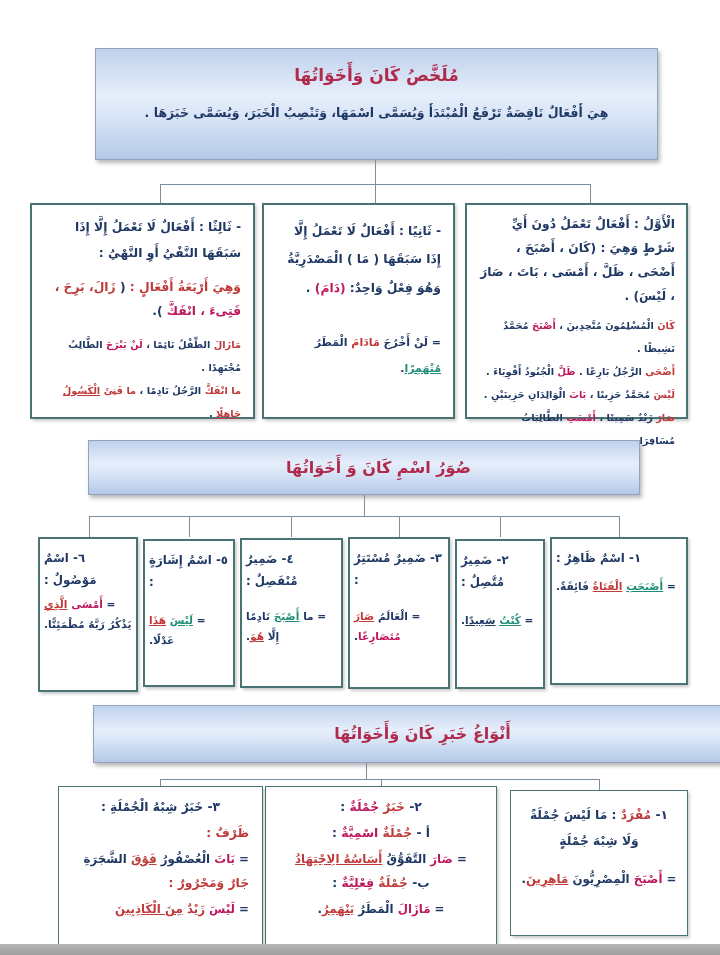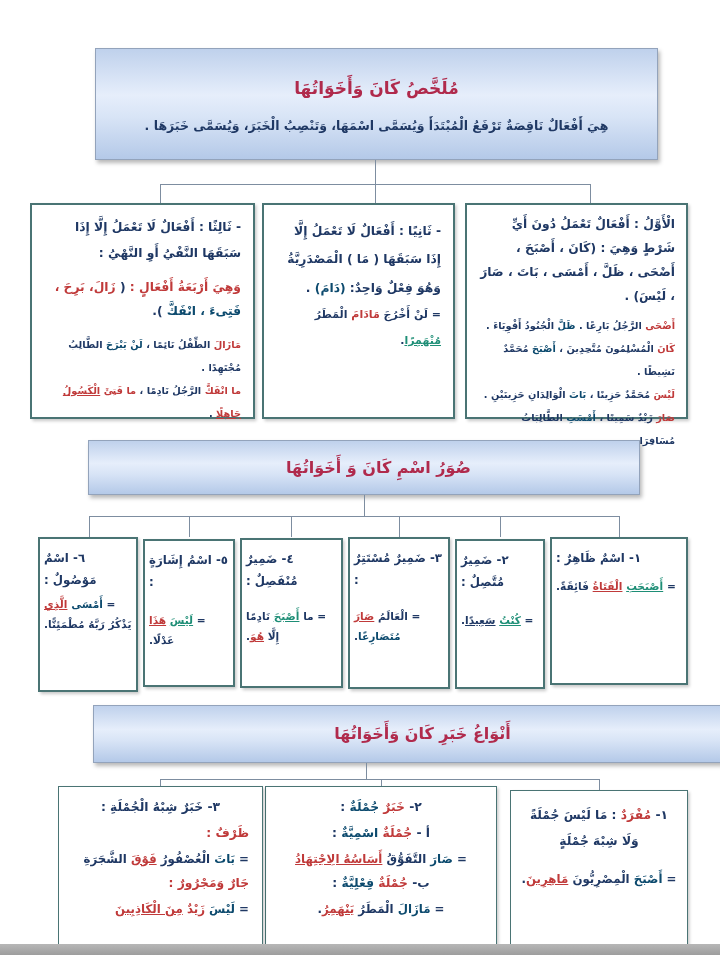--- a/index.html
+++ b/index.html
@@ -17,21 +17,21 @@
   }
   .hdr .t{color:#b02a4c;font-weight:bold;font-size:17px;letter-spacing:0;}
   .hdr .st{color:#1f3864;font-weight:bold;font-size:12.5px;}
   .box{
     position:absolute;box-sizing:border-box;background:#fff;
     border:2px solid #4a7474;box-shadow:1.5px 2px 3px rgba(0,0,0,.22);
     color:#1f3864;font-weight:bold;
   }
   .navy{color:#1f3864;}
   .red{color:#c03a3a;}
-  .teal{color:#0c4a6e;}
+  .teal{color:#be185d;}
   .u-red{color:#c03a3a;text-decoration:underline;text-decoration-color:#c03a3a;}
   .u-teal{color:#1e8e76;text-decoration:underline;text-decoration-color:#1e8e76;}
   .u-navy{color:#1f3864;text-decoration:underline;text-decoration-color:#1f3864;}
   .line{position:absolute;background:#7d8da0;}
   .vline{width:1px;}
   .hline{height:1px;}
   
   .r1 .head{font-size:12.3px;line-height:1.95;text-align:right;}
   .r1 .ex{font-size:9.8px;line-height:2.35;text-align:right;}
   
@@ -42,54 +42,54 @@
   .r3 .head{font-size:12.3px;line-height:2.1;}
   .r3 .ex{font-size:11.8px;line-height:2.1;}
   .grey-bar{position:absolute;left:0;top:944px;width:720px;height:11px;
     background:linear-gradient(180deg,#b7b7b7,#9d9d9d);}
 </style>
 </head>
 <body>
 
 <div class="canvas">
 
-  <div class="hdr" style="left:95px;top:48px;width:563px;height:112px;padding-top:29px;">
+  <div class="hdr" style="left:95px;top:48px;width:563px;height:112px;padding-top:16px;">
     <div class="t">مُلَخَّصُ كَانَ وَأَخَوَاتُهَا</div>
     <div class="st" style="margin-top:20px;padding:0 14px;">هِيَ أَفْعَالٌ نَاقِصَةٌ تَرْفَعُ الْمُبْتَدَأَ وَيُسَمَّى اسْمَهَا، وَتَنْصِبُ الْخَبَرَ، وَيُسَمَّى خَبَرَهَا .</div>
   </div>
 
   <div class="line vline" style="left:375px;top:160px;height:24px;"></div>
   <div class="line hline" style="left:160px;top:184px;width:430px;"></div>
   <div class="line vline" style="left:160px;top:184px;height:19px;"></div>
   <div class="line vline" style="left:375px;top:184px;height:19px;"></div>
   <div class="line vline" style="left:590px;top:184px;height:19px;"></div>
 
   <div class="box r1" style="left:465px;top:203px;width:223px;height:216px;padding:8px 11px;">
     <div class="head navy">الْأَوَّلُ : أَفْعَالٌ تَعْمَلُ دُونَ أَيِّ شَرْطٍ وَهِيَ : (كَانَ ، أَصْبَحَ ، أَضْحَى ، ظَلَّ ، أَمْسَى ، بَاتَ ، صَارَ ، لَيْسَ) .</div>
     <div class="ex" style="margin-top:5px;">
       <div>
+        <span class="red">كَانَ</span><span class="navy"> الْمُسْلِمُونَ مُتَّحِدِينَ ، </span><span class="teal">أَصْبَحَ</span><span class="navy"> مُحَمَّدٌ نَشِيطًا .</span>
+      </div>
+      <div>
         <span class="red">أَضْحَى</span><span class="navy"> الرَّجُلُ بَارِعًا .  </span><span class="teal">ظَلَّ</span><span class="navy"> الْجُنُودُ أَقْوِيَاءَ .</span>
-      </div>
-      <div>
-        <span class="red">كَانَ</span><span class="navy"> الْمُسْلِمُونَ مُتَّحِدِينَ ، </span><span class="teal">أَصْبَحَ</span><span class="navy"> مُحَمَّدٌ نَشِيطًا .</span>
       </div>
       <div>
         <span class="red">لَيْسَ</span><span class="navy"> مُحَمَّدٌ حَزِينًا ، </span><span class="teal">بَاتَ</span><span class="navy"> الْوَالِدَانِ حَزِينَيْنِ .</span>
       </div>
       <div>
         <span class="red">صَارَ</span><span class="navy"> زَيْدٌ سَمِينًا ، </span><span class="teal">أَمْسَتِ</span><span class="navy"> الطَّالِبَاتُ مُسَافِرَاتٍ .</span>
       </div>
     </div>
   </div>
 
   <div class="box r1" style="left:262px;top:203px;width:193px;height:216px;padding:12px 12px;">
     <div class="head" style="line-height:2.3;">
       <span class="navy">- ثَانِيًا : أَفْعَالٌ لَا تَعْمَلُ إِلَّا إِذَا سَبَقَهَا ( مَا ) الْمَصْدَرِيَّةُ وَهُوَ فِعْلٌ وَاحِدٌ: </span><span class="teal">(دَامَ)</span><span class="navy"> .</span>
     </div>
-    <div class="ex" style="font-size:11px;margin-top:0;">
+    <div class="ex" style="font-size:11px;margin-top:28px;">
       <span class="navy">= لَنْ أَخْرُجَ </span><span class="red">مَادَامَ</span><span class="navy"> الْمَطَرُ </span><span class="u-teal">مُنْهَمِرًا</span><span class="navy">.</span>
     </div>
   </div>
 
   <div class="box r1" style="left:30px;top:203px;width:225px;height:216px;padding:9px 12px;">
     <div class="head navy" style="line-height:2.15;">- ثَالِثًا : أَفْعَالٌ لَا تَعْمَلُ إِلَّا إِذَا سَبَقَهَا النَّفْيُ أَوِ النَّهْيُ :</div>
     <div class="head" style="margin-top:8px;line-height:2.0;">
       <span class="red">وَهِيَ أَرْبَعَةُ أَفْعَالٍ : </span><span class="navy">( </span><span class="red">زَالَ، بَرِحَ ،</span><span class="teal"> فَتِىءَ ، انْفَكَّ</span><span class="navy"> ).</span>
     </div>
     <div class="ex" style="margin-top:9px;">
@@ -160,21 +160,21 @@
   <div class="hdr" style="left:93px;top:705px;width:659px;height:58px;padding-top:18px;">
     <div class="t" style="font-size:16px;">أَنْوَاعُ خَبَرِ كَانَ وَأَخَوَاتُهَا</div>
   </div>
 
   <div class="line vline" style="left:366px;top:763px;height:16px;"></div>
   <div class="line hline" style="left:160px;top:779px;width:439px;"></div>
   <div class="line vline" style="left:160px;top:779px;height:11px;"></div>
   <div class="line vline" style="left:381px;top:779px;height:8px;"></div>
   <div class="line vline" style="left:599px;top:779px;height:11px;"></div>
 
-  <div class="box r3" style="left:510px;top:790px;width:178px;height:166px;padding:12px 10px;text-align:center;border-width:1.5px;">
+  <div class="box r3" style="left:510px;top:790px;width:178px;height:146px;padding:12px 10px;text-align:center;border-width:1.5px;">
     <div class="head">
       <span class="navy">١- </span><span class="red">مُفْرَدٌ</span><span class="navy"> : مَا لَيْسَ جُمْلَةً وَلَا شِبْهَ جُمْلَةٍ</span>
     </div>
     <div class="ex" style="margin-top:12px;">
       <span class="navy">= </span><span class="teal">أَصْبَحَ</span><span class="navy"> الْمِصْرِيُّونَ </span><span class="u-red">مَاهِرِينَ</span><span class="navy">.</span>
     </div>
   </div>
 
   <div class="box r3" style="left:265px;top:786px;width:232px;height:162px;padding:8px 10px;text-align:center;border-width:1.5px;">
     <div class="head">

